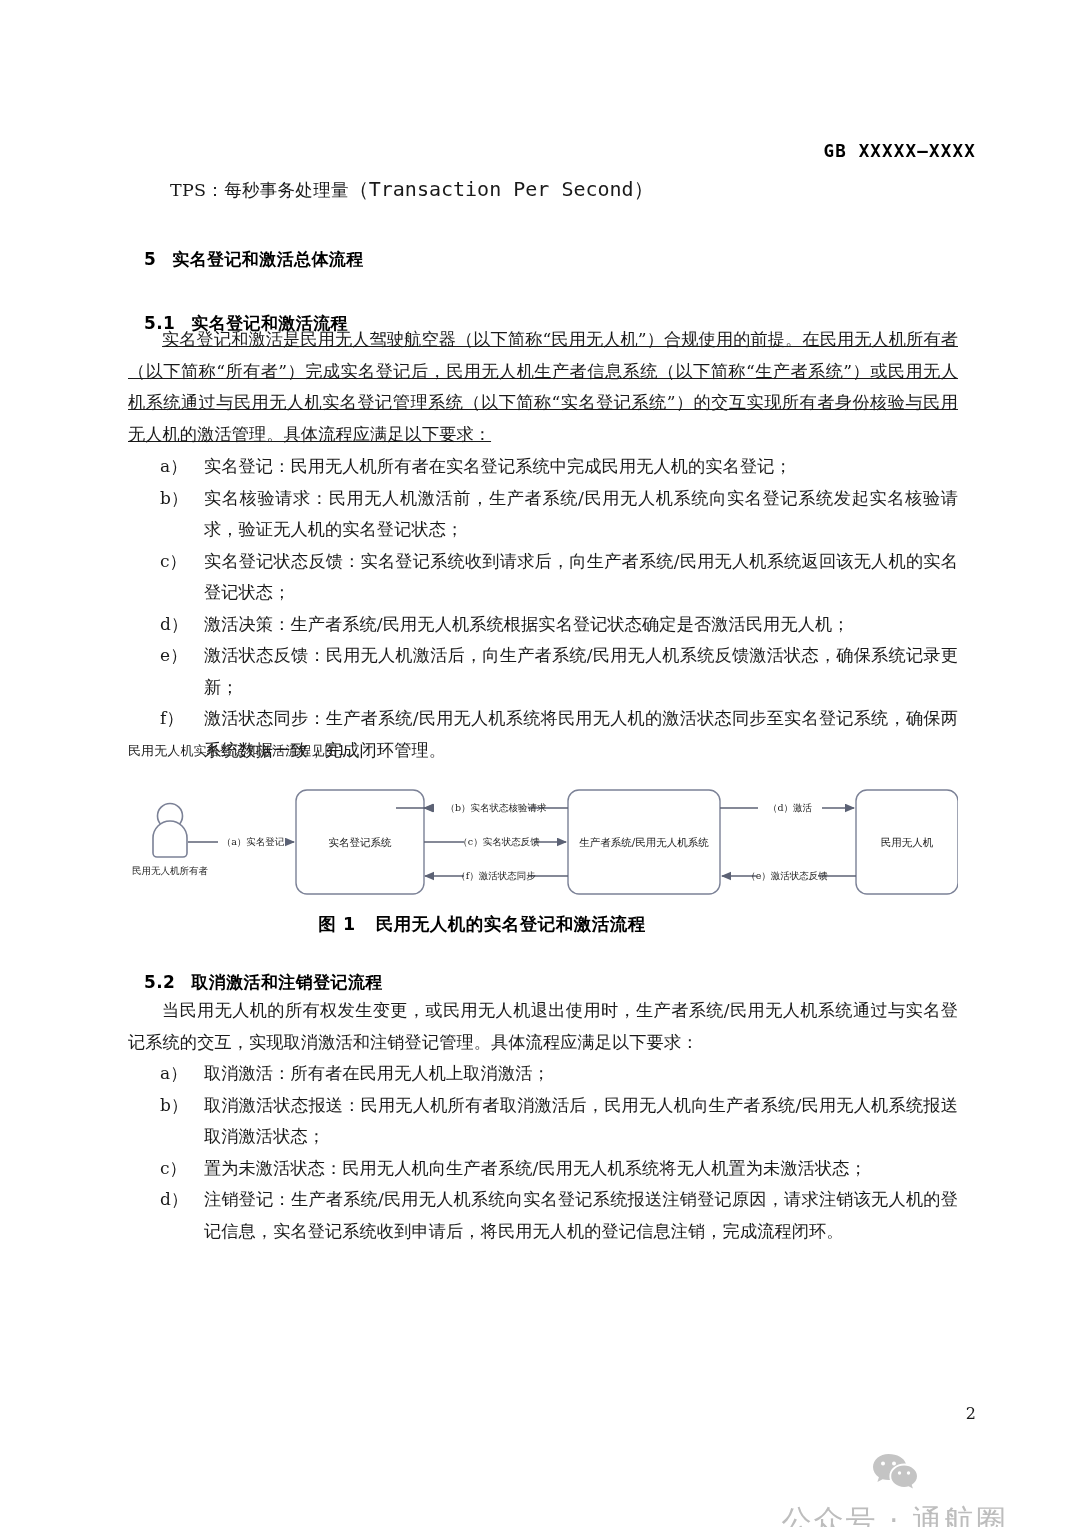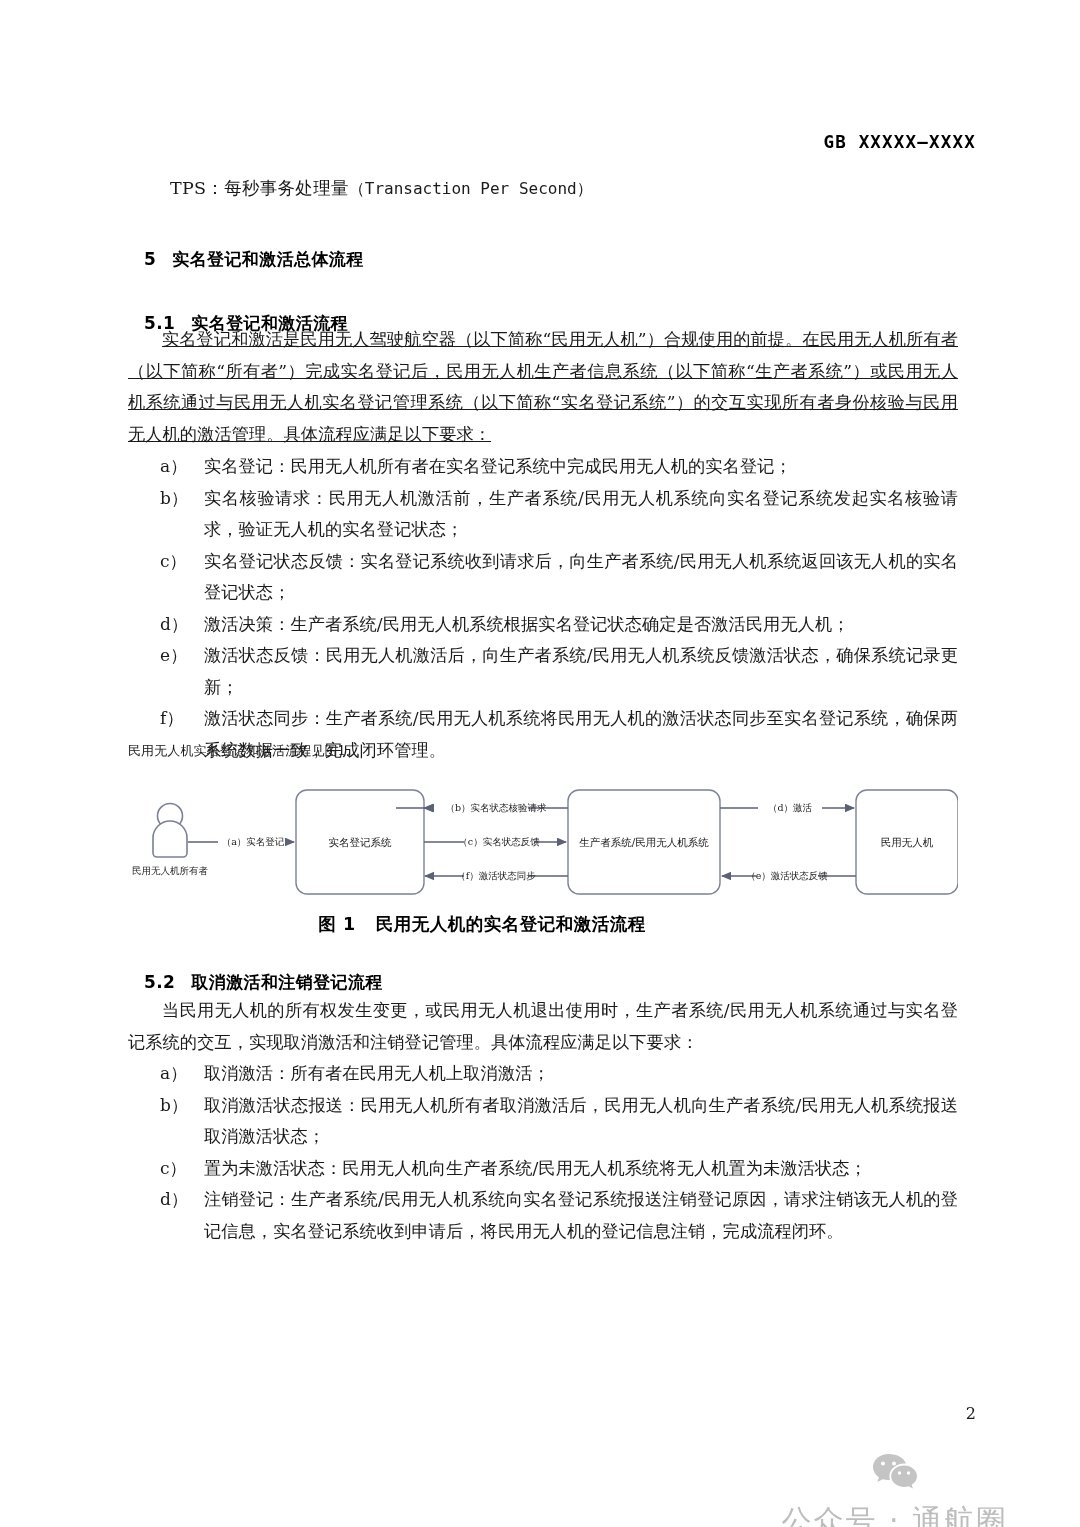--- a/index.html
+++ b/index.html
@@ -17,41 +17,41 @@
   }
 
   .page {
     position: absolute;
     inset: 0;
   }
 
   
   .std-header {
     position: absolute;
-    top: 132px;
+    top: 141px;
     right: 104px;
     font-family: "DejaVu Sans Mono", "Liberation Mono", monospace;
     font-size: 17.5px;
     font-weight: bold;
     letter-spacing: 1.2px;
     color: #000;
   }
 
   .tps-line {
     position: absolute;
     left: 170px;
     top: 176px;
     font-size: 17.5px;
     font-family: "DejaVu Serif", "Liberation Serif", serif;
     letter-spacing: 0.3px;
     white-space: nowrap;
   }
   .tps-line .mono {
     font-family: "DejaVu Sans Mono", "Liberation Mono", monospace;
-    font-size: 16px;
+    font-size: 20px;
     letter-spacing: 0px;
   }
 
   h2.sec {
     position: absolute;
     left: 128px;
     margin: 16px;
     font-family: "DejaVu Sans", "Liberation Sans", sans-serif;
     font-size: 17px;
     font-weight: bold;

